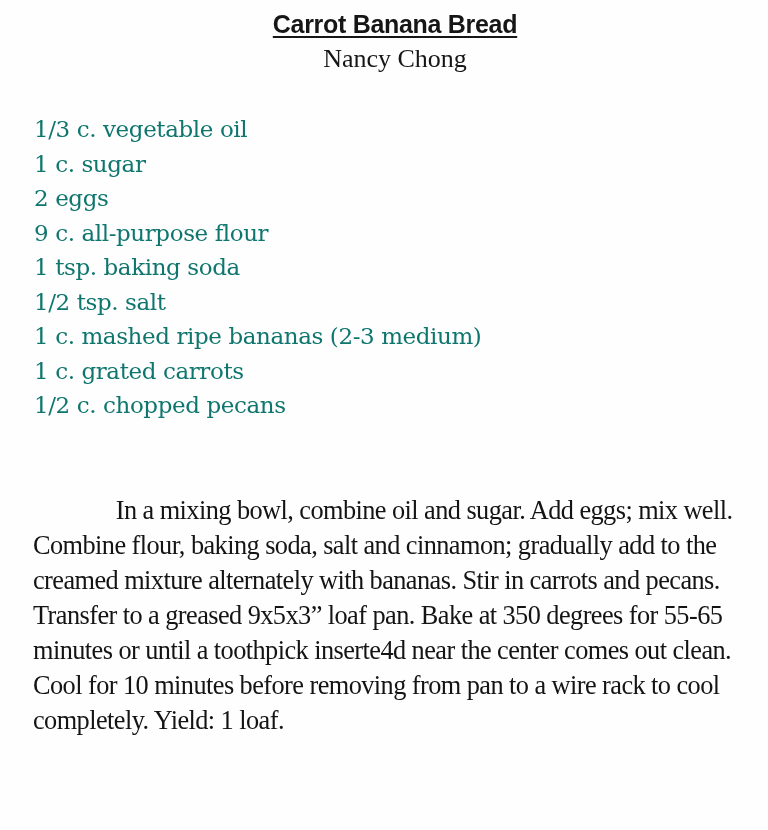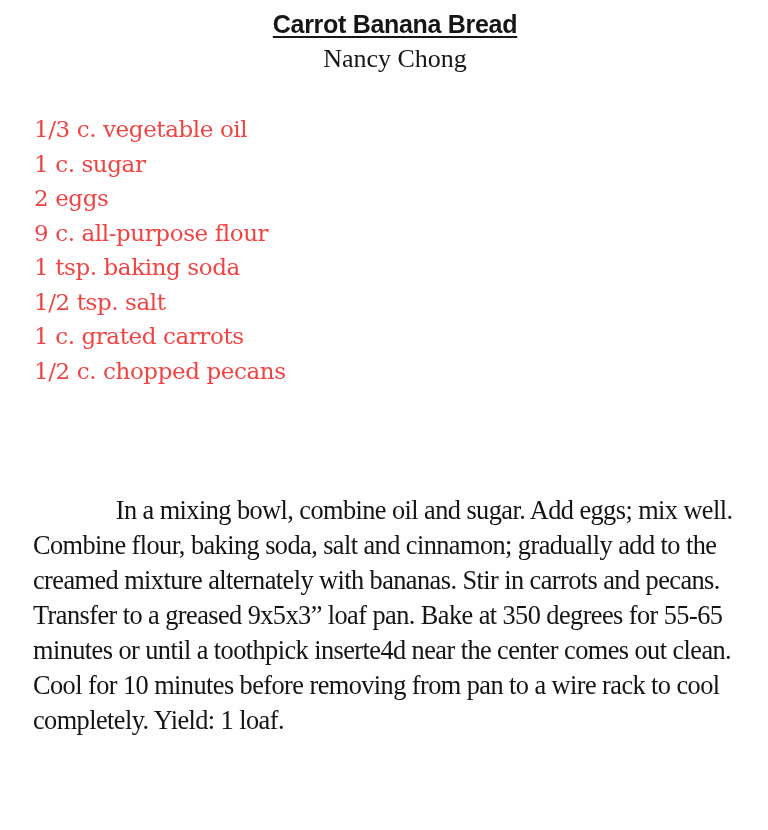--- a/index.html
+++ b/index.html
@@ -48,21 +48,21 @@
       position: absolute;
       left: 34px;
       top: 112px;
       margin: 0;
       padding: 0;
       list-style: none;
       font-family: "DejaVu Serif", "Liberation Serif", serif;
       font-size: 23px;
       line-height: 34.5px;
       letter-spacing: -0.4px;
-      color: #ef4444;
+      color: #0f766e;
     }
     .ingredients li {
       white-space: nowrap;
     }
     .directions {
       position: absolute;
       left: 33px;
       top: 492px;
       width: 720px;
       margin: 0;
@@ -84,18 +84,19 @@
   <div class="title">Carrot Banana Bread</div>
   <div class="author">Nancy Chong</div>
 
   <ul class="ingredients">
     <li>1/3 c. vegetable oil</li>
     <li>1 c. sugar</li>
     <li>2 eggs</li>
     <li>9 c. all-purpose flour</li>
     <li>1 tsp. baking soda</li>
     <li>1/2 tsp. salt</li>
+    <li>1 c. mashed ripe bananas (2-3 medium)</li>
     <li>1 c. grated carrots</li>
     <li>1/2 c. chopped pecans</li>
   </ul>
 
   <p class="directions">In a mixing bowl, combine oil and sugar. Add eggs; mix well. Combine flour, baking soda, salt and cinnamon; gradually add to the creamed mixture alternately with bananas. Stir in carrots and pecans. Transfer to a greased 9x5x3” loaf pan. Bake at 350 degrees for 55-65 minutes or until a toothpick inserte4d near the center comes out clean. Cool for 10 minutes before removing from pan to a wire rack to cool completely. Yield:  1 loaf.</p>
 </div>
 
 </body></html>

